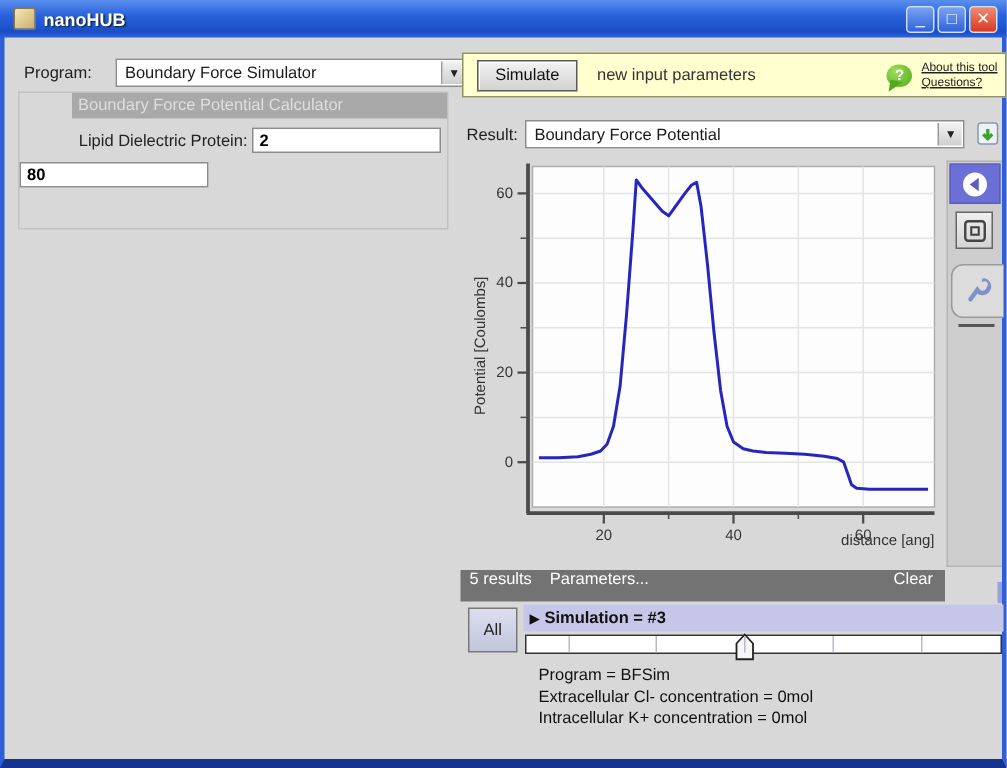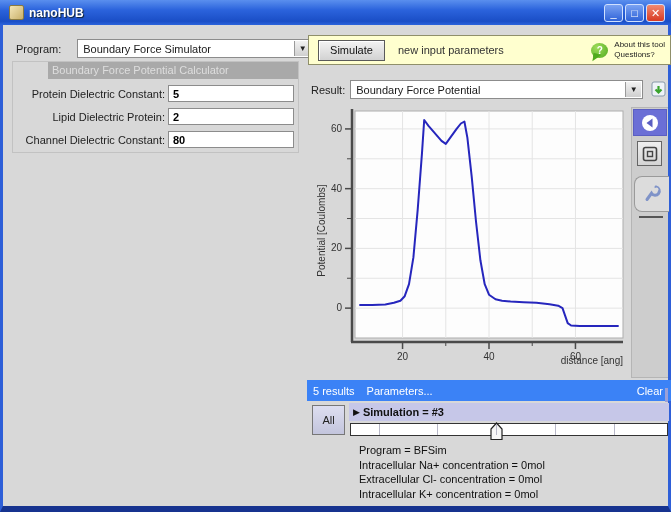--- a/index.html
+++ b/index.html
@@ -45,21 +45,21 @@
     border:1px solid #5a5a5a; box-shadow:inset 1px 1px 0 #fff; font-size:11px; color:#111;
     text-align:center; line-height:19px; cursor:pointer; }
   .sim-status { margin-left:13px; color:#333; }
   .about-wrap { margin-left:auto; display:flex; align-items:center; margin-right:5px; }
   .qbubble { position:relative; width:17px; height:15px; background:radial-gradient(circle at 35% 30%,#9fdc5a,#4faa1e);
     border-radius:50% 50% 50% 50%; color:#fff; font-weight:bold; font-size:10px;
     text-align:center; line-height:15px; margin-right:6px; }
   .qbubble:after { content:""; position:absolute; left:2px; bottom:-4px;
     border:4px solid transparent; border-top-color:#4faa1e; border-left-color:#4faa1e; transform:rotate(10deg); }
   .about-links { font-size:8px; color:#222; line-height:10px; }
-  .about-links .link { cursor:pointer; }
+  .about-links .link { cursor:pointer;text-decoration:underline; }
 
   
   .result-row { position:absolute; left:308px; top:80px; display:flex; align-items:center; }
   .dl-btn { width:18px; height:18px; margin-left:7px; cursor:pointer; }
 
   
   .chart-wrap { position:absolute; left:308px; top:103px; width:318px; height:272px; }
   .ylabel { position:absolute; left:-60px; top:122px; width:140px; text-align:center;
     transform:rotate(-90deg); font-size:10px; color:#333; }
   .xlabel { position:absolute; left:44px; top:252px; width:268px; text-align:right; font-size:10px; color:#333; }
@@ -71,22 +71,22 @@
     border:1px solid #5a5ec2; display:flex; align-items:center; justify-content:center; cursor:pointer; }
   .sq-btn { position:absolute; left:5px; top:33px; width:25px; height:25px;
     background:linear-gradient(180deg,#efefef,#d4d4d4); border:1px solid #666;
     display:flex; align-items:center; justify-content:center; cursor:pointer; }
   .wrench-tab { position:absolute; left:2px; top:68px; width:35px; height:36px;
     background:#dcdcdc; border:1px solid #9a9a9a; border-right:none; border-radius:8px 0 0 8px;
     display:flex; align-items:center; justify-content:center; cursor:pointer; }
   .tab-underline { position:absolute; left:7px; top:108px; width:24px; height:2px; background:#555; }
 
   
-  .results-bar { position:absolute; left:304px; top:380px; width:364px; height:21px;
-    background:#3b82f6; color:#fff; display:flex; align-items:center; }
+  .results-bar { position:absolute; left:304px; top:380px; width:323px; height:21px;
+    background:#737373; color:#fff; display:flex; align-items:flex-start; }
   .results-bar .count { margin-left:6px; }
   .results-bar .params { margin-left:12px; cursor:pointer; }
   .results-bar .clear { margin-left:auto; margin-right:8px; cursor:pointer; }
   .all-btn { position:absolute; left:309px; top:405px; width:33px; height:30px;
     background:linear-gradient(180deg,#dddef0,#c3c5dd); border:1px solid #777;
     font-size:11px; color:#222; text-align:center; line-height:28px; cursor:pointer; }
   .sim-row { position:absolute; left:346px; top:403px; width:320px; height:18px;
     background:#c6c7e8; display:flex; align-items:center; }
   .sim-row .tri { font-size:9px; margin:0 3px 0 4px; color:#111; }
   .sim-row .txt { font-weight:bold; color:#111; }
@@ -118,29 +118,24 @@
     <span class="lbl">Program:</span>
     <div class="combo" style="width:235px; margin-left:16px;">
       <span>Boundary Force Simulator</span>
       <div class="arrowbox">▼</div>
     </div>
   </div>
 
   <div class="calc-panel">
     <div class="section-header">Boundary Force Potential Calculator</div>
     <div class="field-row">
-      <span class="lbl">Protein Dielectric Constant:</span>
-      <input class="field-input" value="5" style="">
-    </div>
-    <div class="field-row">
       <span class="lbl">Lipid Dielectric Protein:</span>
       <input class="field-input" value="2" style="">
     </div>
     <div class="field-row">
-      <span class="lbl">Channel Dielectric Constant:</span>
       <input class="field-input" value="80" style="">
     </div>
   </div>
 
   <div class="sim-bar">
     <div class="sim-btn">Simulate</div>
     <span class="sim-status">new input parameters</span>
     <div class="about-wrap">
       <div class="qbubble">?</div>
       <div class="about-links">
@@ -247,18 +242,17 @@
     </svg>
   <div class="tick" style="left: 9%;"></div>
       <div class="tick" style="left: 27.5%;"></div>
       <div class="tick" style="left: 46%;"></div>
       <div class="tick" style="left: 64.5%;"></div>
       <div class="tick" style="left: 83%;"></div>
     </div>
 
   <div class="detail-lines">
     <div>Program = BFSim</div>
-    <div>Intracellular Na+ concentration = 0mol</div>
     <div>Extracellular Cl- concentration = 0mol</div>
     <div>Intracellular K+ concentration = 0mol</div>
   </div>
 
 </div>
 
 </body></html>

